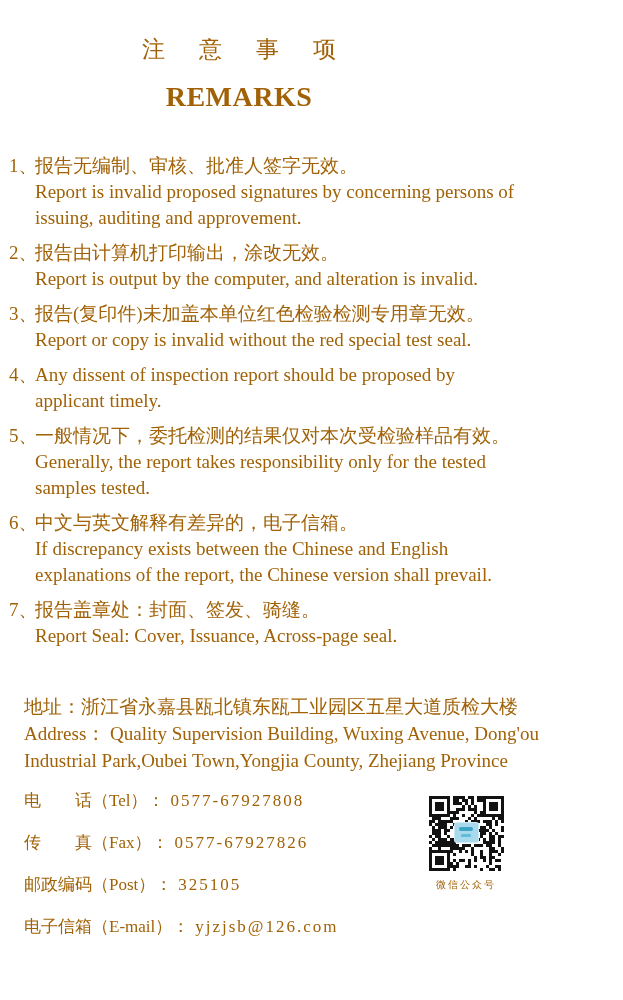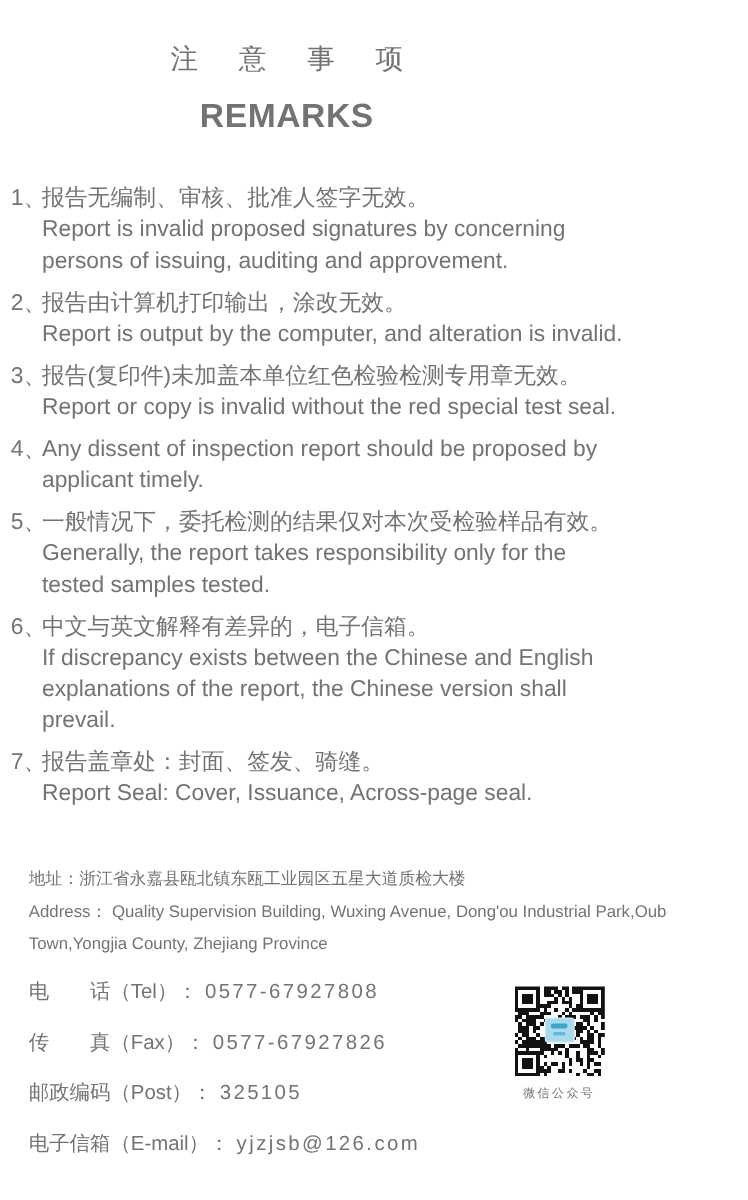--- a/index.html
+++ b/index.html
@@ -1,21 +1,21 @@
 <!DOCTYPE html>
 <html><head>
 <meta charset="utf-8">
 <style>
   html,body { margin:0; padding:0; background:#ffffff; }
   .page {
     position:relative;
     width:556px; height:1000px;
     background:#ffffff;
-    color:#737373;
-    font-family:Liberation Sans, sans-serif;
+    color:#a16207;
+    font-family:Liberation Serif, serif;
     overflow:hidden;
     box-sizing:border-box;
   }
 
   
   .title-block { padding-top:34px; width:478px; text-align:center; }
   .title-zh span {
     font-size:23px;
     letter-spacing:34px;
     margin-right:-34px; 
@@ -38,21 +38,21 @@
     line-height:26px;
   }
   .remark { position:relative; padding-left:26px; margin-bottom:9px; }
   .remark .num { position:absolute; left:0; top:0; }
   .remark .en { max-width:487px; }
 
   
   .address {
     margin:44px 0 0 24px;
     width:548px;
-    font-size:14px;
+    font-size:19px;
     line-height:27px;
   }
 
   
   .footer { display:flex; margin:16px 0 0 24px; }
   .contact-col { width:380px; font-size:17px; }
   .contact-row { margin-bottom:20px; line-height:22px; white-space:nowrap; }
   .contact-row .cvalue { margin-left:6px; letter-spacing:2px; }
 
   .qr-col { margin-left:16px; width:92px; padding-top:6px; text-align:center; }

